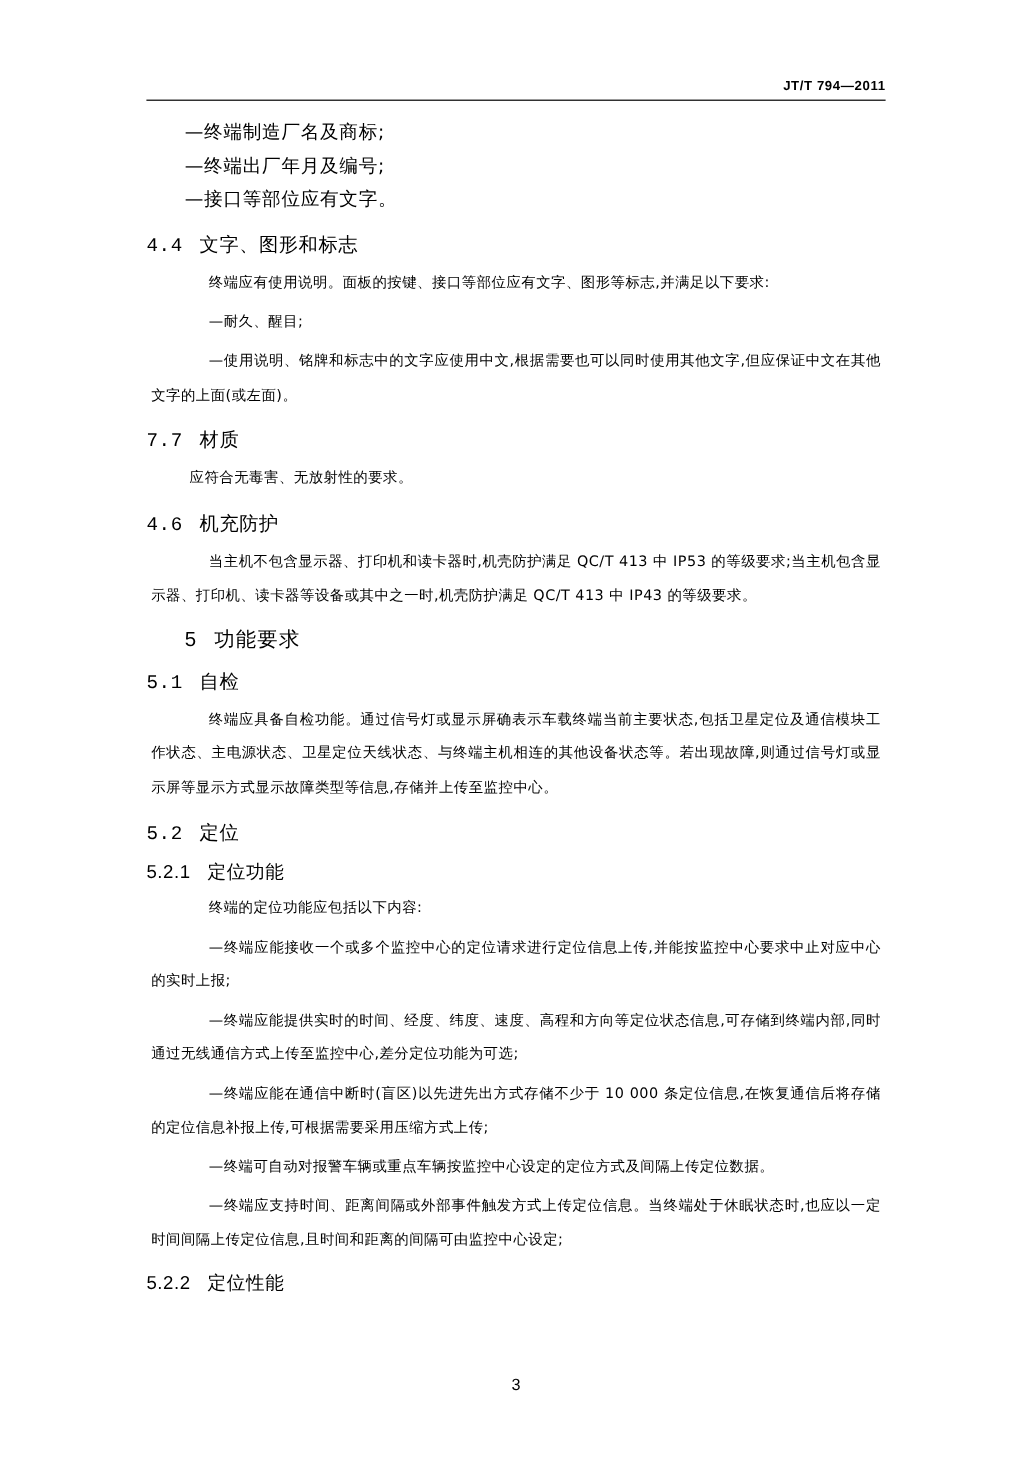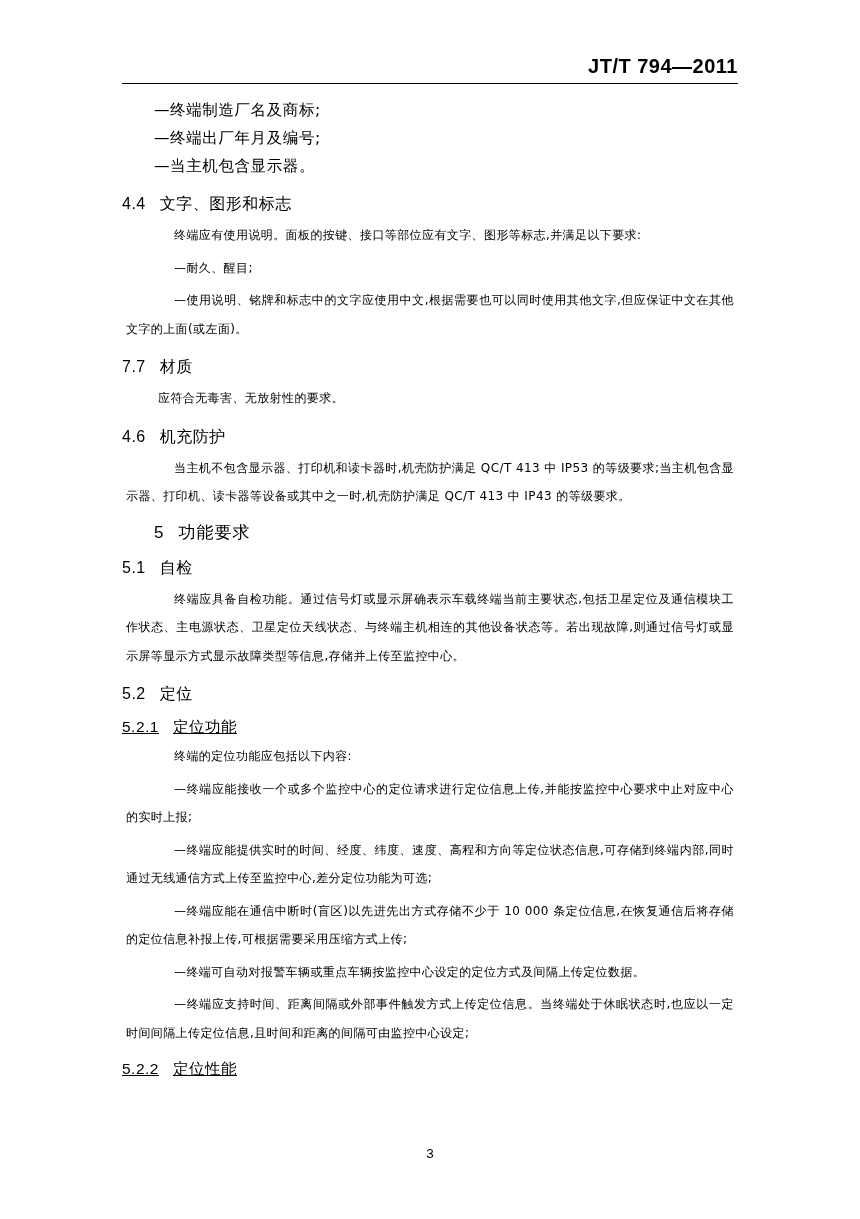--- a/index.html
+++ b/index.html
@@ -24,21 +24,21 @@
     position: absolute;
     top: 58px;
     left: 122px;
     right: 122px;
     height: 26px;
   }
   .header-text {
     position: absolute;
     right: 0;
     bottom: 6px;
-    font-size: 20px;
+    font-size: 11px;
     font-weight: bold;
     letter-spacing: 0.5px;
     font-family: "Liberation Sans", sans-serif;
   }
   .header-rule {
     position: absolute;
     left: 0;
     right: 0;
     bottom: 0;
     border-bottom: 1.6px solid #000;
@@ -69,32 +69,31 @@
   .para.indent2 {
     text-indent: 48px;
   }
   .heading {
     font-size: 16px;
     font-weight: normal;
     margin: 14px 0 6px 0;
     letter-spacing: 0.5px;
   }
   .heading .num {
-    font-family: Liberation Sans, sans-serif;
+    font-family: Liberation Mono, monospace;
     margin-top: 25px;
   }
   .heading .txt {
     margin-left: 14px;
     text-align: right;
   }
   .heading-sub {
     font-size: 15.5px;
     margin: 12px 0 4px 0;
     letter-spacing: 0.5px;
-    text-decoration: underline;
   }
   .heading-sub .num {
     font-family: "Liberation Sans", sans-serif;
   }
   .heading-sub .txt {
     margin-left: 14px;
   }
   .clause-title {
     font-size: 17px;
     margin: 10px 0 12px 0;
@@ -125,21 +124,21 @@
   <div class="header">
     <div class="header-text">JT/T 794—2011</div>
     <div class="header-rule"></div>
   </div>
 
   <div class="content">
 
     <div>
       <div class="dash-item">—终端制造厂名及商标;</div>
       <div class="dash-item">—终端出厂年月及编号;</div>
-      <div class="dash-item">—当主机包含显示器。</div>
+      <div class="dash-item">—接口等部位应有文字。</div>
     </div>
 
     <div class="heading">
       <span class="num">4.4</span><span class="txt">文字、图形和标志</span>
     </div>
     <p class="para indent2">终端应有使用说明。面板的按键、接口等部位应有文字、图形等标志,并满足以下要求:</p>
     <p class="para indent2">—耐久、醒目;</p>
     <p class="para indent2">—使用说明、铭牌和标志中的文字应使用中文,根据需要也可以同时使用其他文字,但应保证中文在其他文字的上面(或左面)。</p>
 
     <div class="heading">

